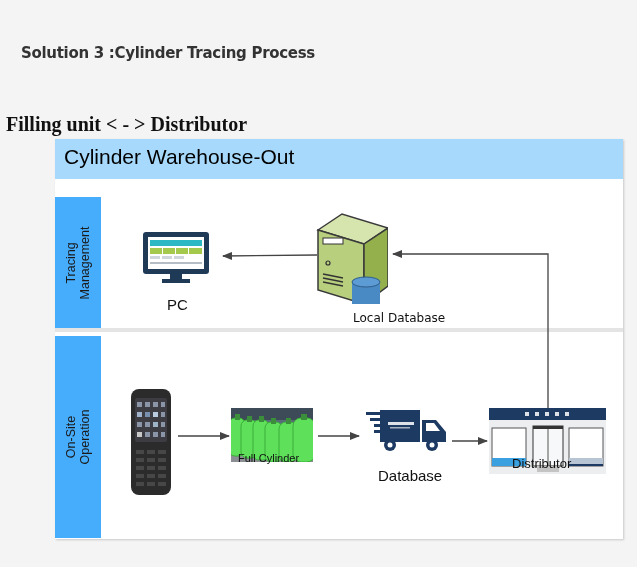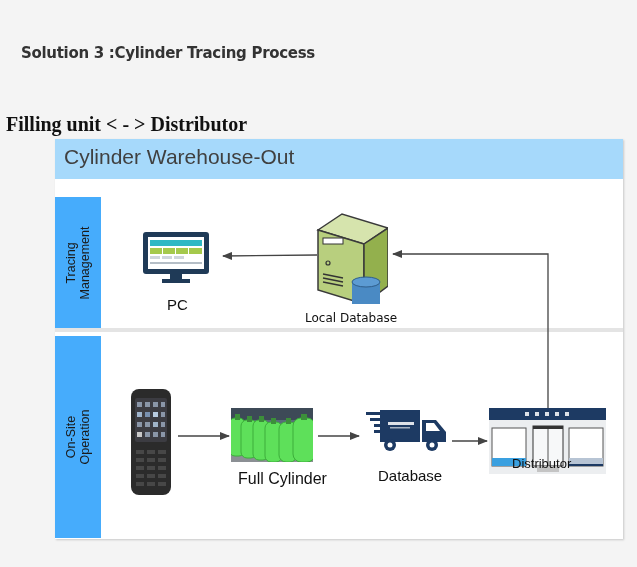--- a/index.html
+++ b/index.html
@@ -16,32 +16,32 @@
     left: 6px; top: 113px; font-weight: bold; font-size: 20px; color: #111; white-space: nowrap; font-family: Liberation Serif, serif;
   }
   .frame {
     left: 55px; top: 139px; width: 568px; height: 400px; background: #fff;
     box-shadow: 1px 1px 2px rgba(0,0,0,0.18);
   }
   .frame-header {
     left: 55px; top: 139px; width: 568px; height: 40px; background: #a6d9fb;
   }
   .frame-header-label {
-    left: 64px; top: 145px; font-size: 21px; color: #404040; white-space: nowrap;
+    left: 64px; top: 145px; font-size: 21px; color: #000000; white-space: nowrap;
   }
   .lane-tab {
     background: #46acfc; width: 46px; left: 55px;
   }
   .lane-label {
     position: absolute; left: 50%; top: 50%; transform: translate(-50%,-50%) rotate(-90deg);
     font-size: 12.5px; color: #1a1a1a; text-align: center; line-height: 14px; white-space: nowrap;
   }
   .lane-sep { left: 55px; top: 328px; width: 568px; height: 4px; background: #e4e4e4; }
   .node-label { font-size: 13px; color: #111; white-space: nowrap; }
-  .node-label.calibri { font-family: "DejaVu Sans", sans-serif; font-size: 12px; }
+  .node-label.calibri { font-family: "DejaVu Sans", sans-serif; font-size: 12px; margin-left: 48px; }
   svg.arrows { position: absolute; left: 0; top: 0; }
 </style>
 </head>
 <body>
 
 <div class="abs page-title">Solution 3 :Cylinder Tracing Process</div>
 <div class="abs subtitle">Filling unit &lt; - &gt; Distributor</div>
 
 <div class="abs frame"></div>
 <div class="abs frame-header"></div>
@@ -148,21 +148,21 @@
   </g>
   <g fill="#3c8f3a">
     <rect x="4" y="6" width="5" height="6"></rect>
       <rect x="16" y="8" width="5" height="6"></rect>
       <rect x="28" y="8" width="5" height="6"></rect>
       <rect x="40" y="10" width="5" height="6"></rect>
       <rect x="55" y="10" width="5" height="6"></rect>
       <rect x="70" y="6" width="6" height="6"></rect>
   </g>
 </svg>
-<div class="abs node-label" style="left:238px;top:470px;font-size:16px;text-align:center;">Full Cylinder</div>
+<div class="abs node-label" style="left:238px;top:452px;font-size:11px;text-align:center;">Full Cylinder</div>
 
 <svg class="abs" style="left:366px;top:410px;" width="82" height="42" viewBox="0 0 82 42">
   <g fill="#1d3a63">
     <rect x="0" y="2" width="20" height="3"></rect>
     <rect x="4" y="8" width="16" height="3"></rect>
     <rect x="8" y="14" width="12" height="3"></rect>
     <rect x="8" y="20" width="12" height="3"></rect>
     <rect x="14" y="0" width="40" height="32"></rect>
     <path d="M56 10 L70 10 L80 22 L80 32 L56 32 Z"></path>
     <circle cx="24" cy="35" r="6"></circle>

